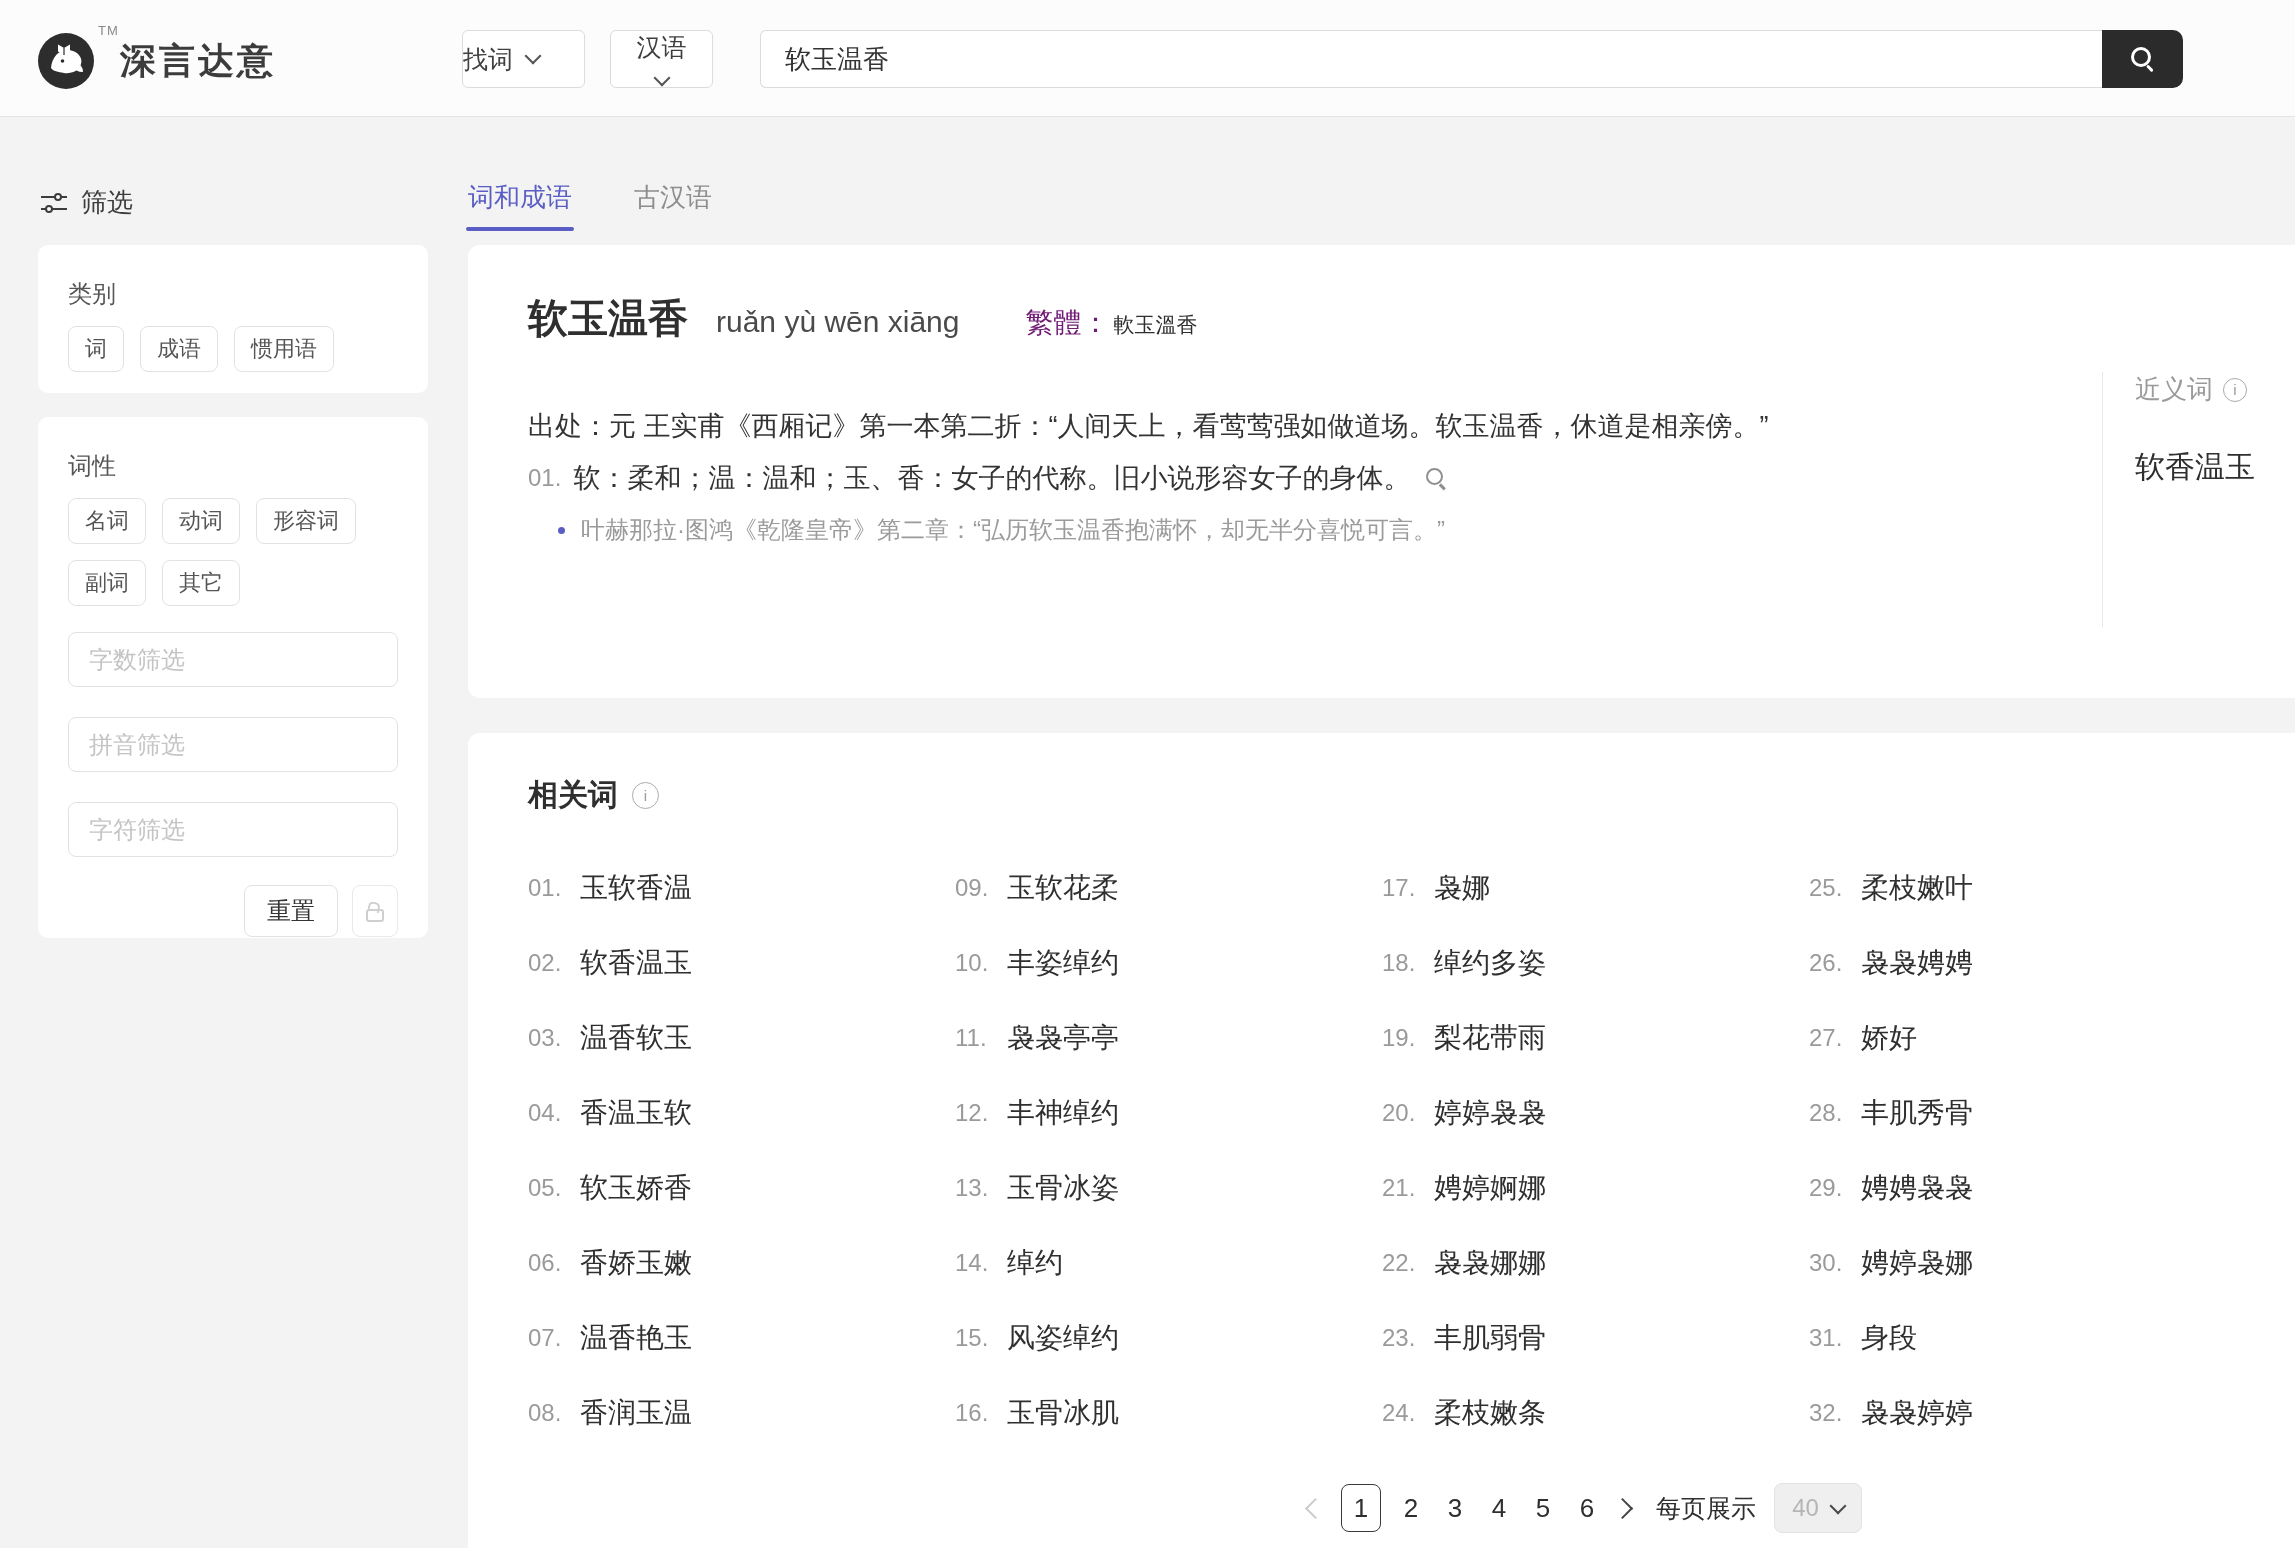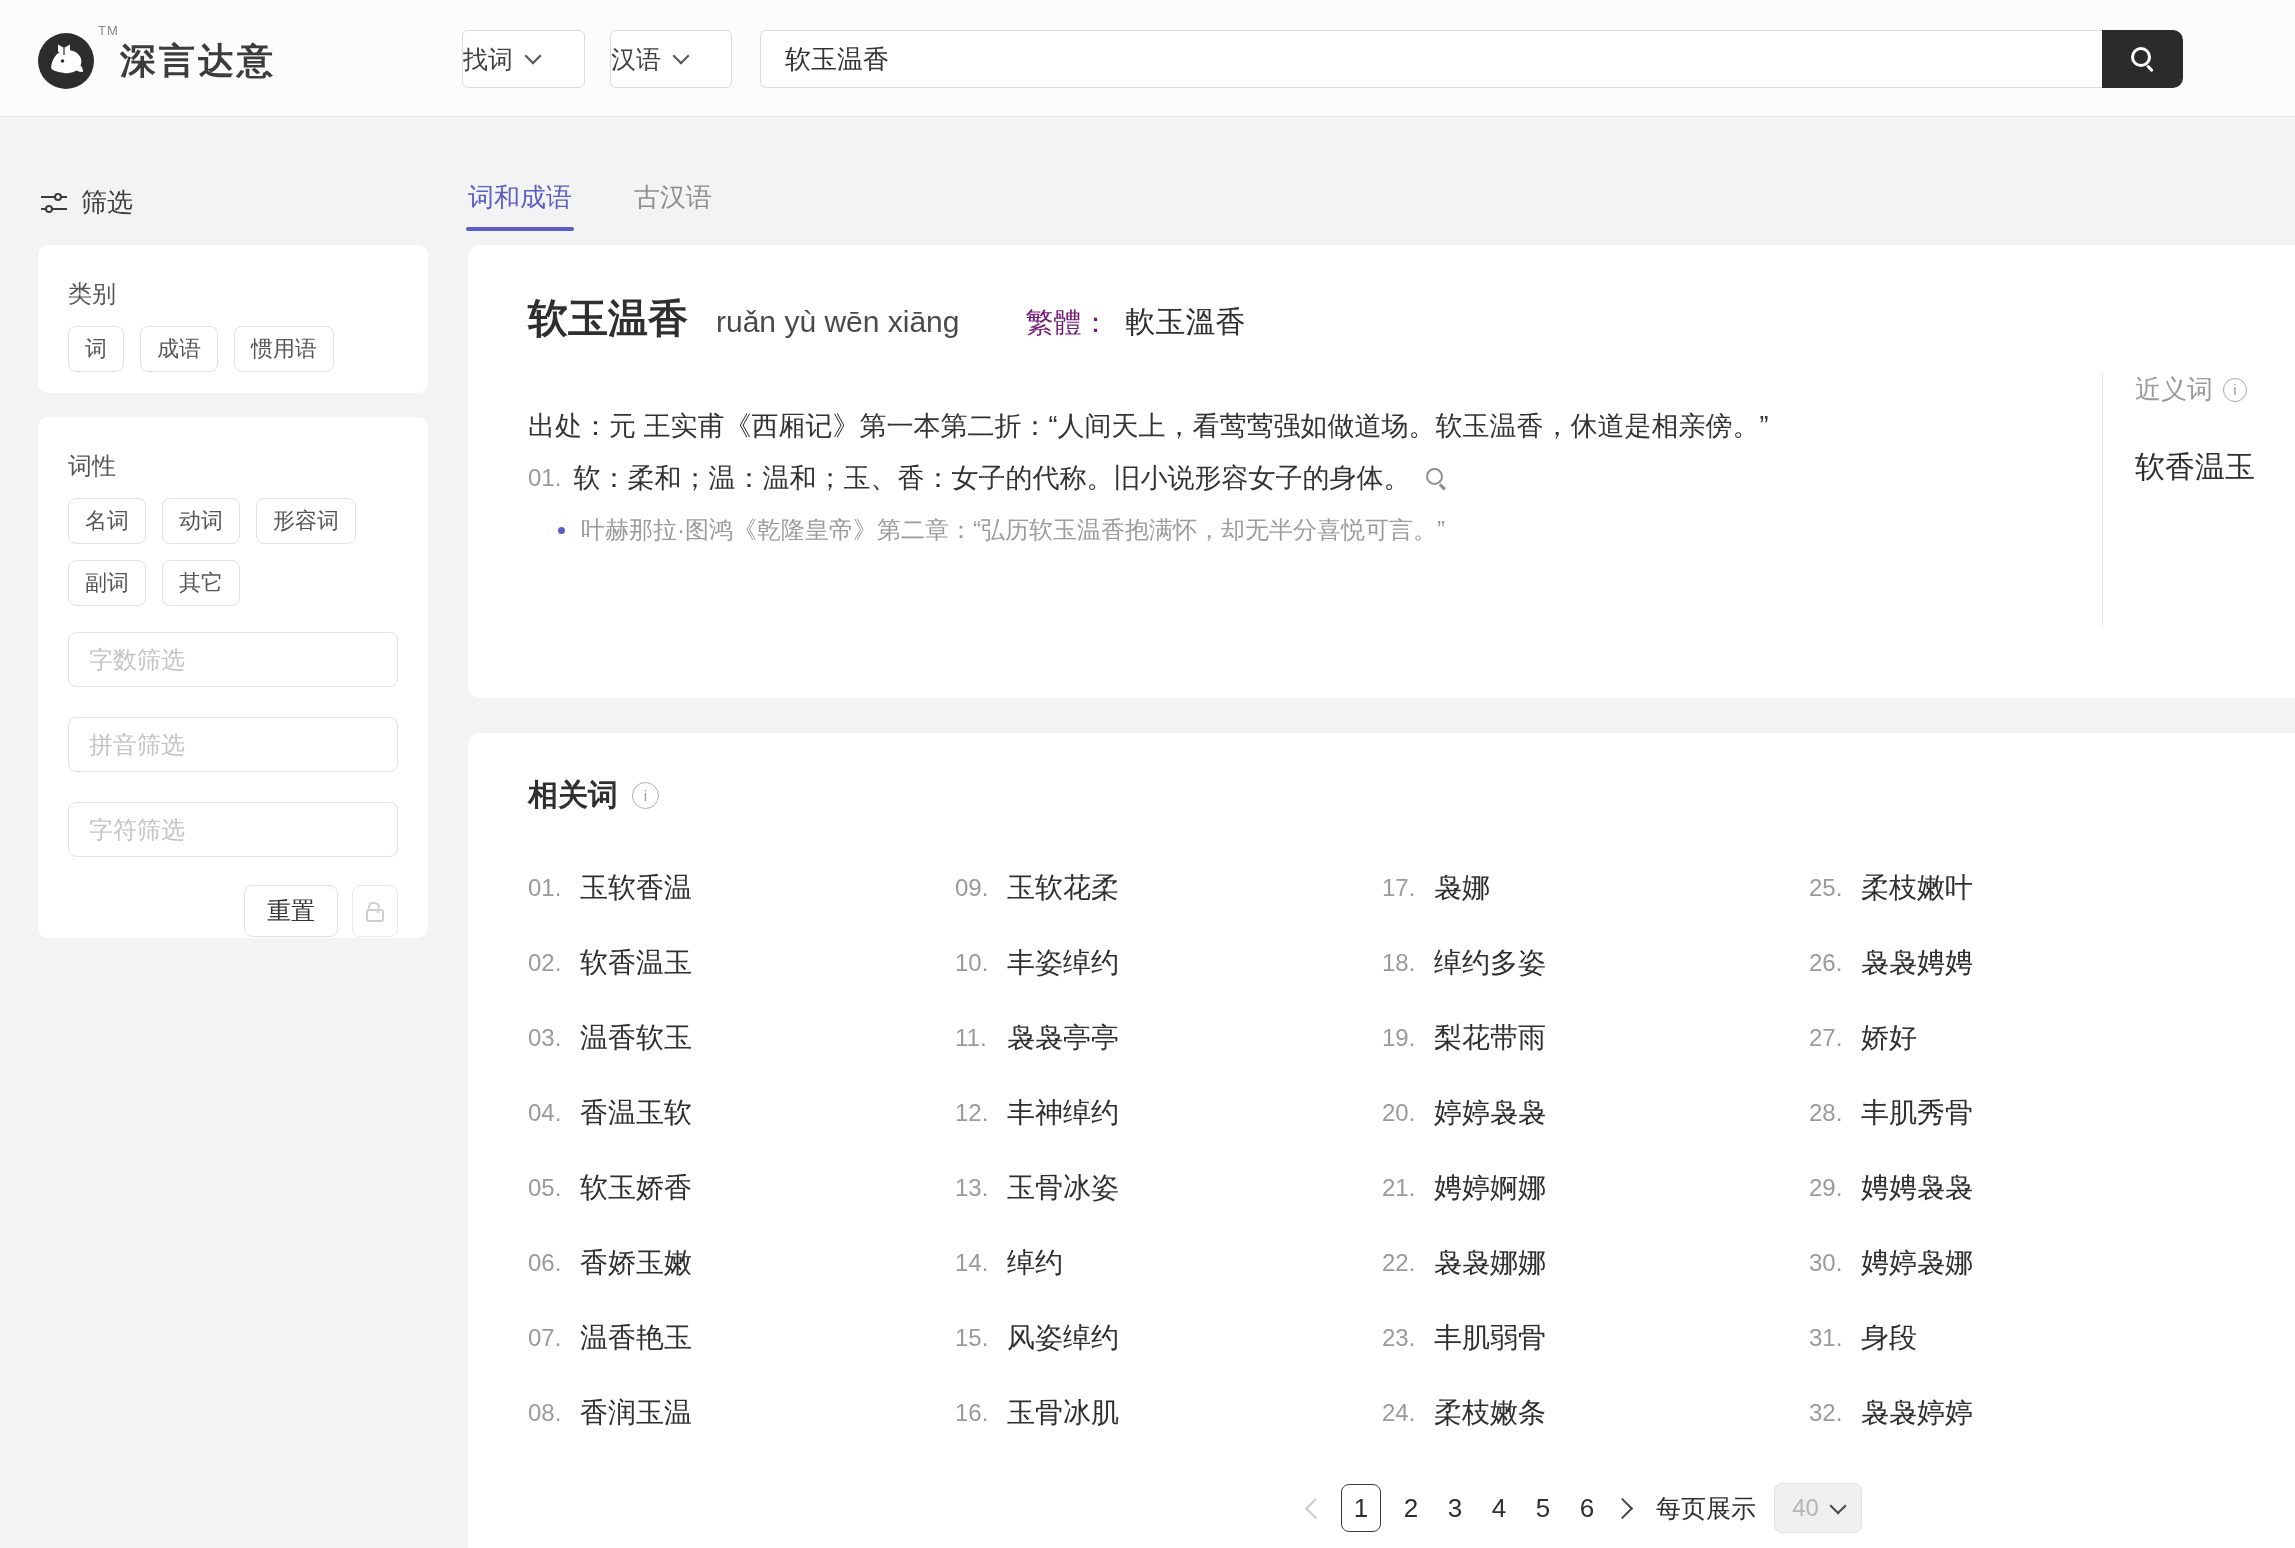--- a/index.html
+++ b/index.html
@@ -11,21 +11,21 @@
           border-bottom:1px solid #e4e4e4;box-sizing:border-box;}
   .logo{position:absolute;left:38px;top:33px;display:flex;align-items:center;cursor:pointer;}
   .logo svg{width:56px;height:56px;display:block;}
   .tm{position:absolute;left:60px;top:-10px;font-size:13px;color:#8a8a8a;letter-spacing:1px;}
   .brand{margin-left:26px;font-size:36px;font-weight:700;color:#3c3c3c;letter-spacing:3px;}
 
   .select{position:absolute;top:30px;height:58px;background:#fff;border:1px solid #dcdcdc;
           border-radius:6px;display:flex;align-items:center;justify-content:flex-start;gap:14px;
           font-size:25px;color:#3f3f3f;cursor:pointer;box-sizing:border-box;}
   .select.mode{left:462px;width:123px;}
-  .select.lang{left:610px;width:122px;}
+  .select.lang{left:610px;width:103px;flex-direction:column;}
   .chev{display:inline-block;width:12px;height:12px;border-right:2px solid #555;border-bottom:2px solid #555;}
   .chev-down{transform:rotate(45deg);}
   .select .chev-down{width:10px;height:10px;margin-top:-6px;}
 
   .search-input{position:absolute;left:760px;top:30px;width:1342px;height:58px;box-sizing:border-box;
           border:1px solid #dcdcdc;border-right:none;border-radius:6px 0 0 6px;padding:0 24px;
           font-size:26px;color:#333;background:#fff;outline:none;font-family:inherit;}
   .search-btn{position:absolute;left:2102px;top:30px;width:81px;height:58px;background:#2b2b2b;border:none;
           border-radius:0 10px 10px 0;cursor:pointer;display:flex;align-items:center;justify-content:center;}
   .mag-white{width:26px;height:26px;position:relative;display:inline-block;}
@@ -61,21 +61,21 @@
   .tab{font-size:26px;color:#8d8d8d;cursor:pointer;position:relative;padding-bottom:16px;}
   .tab.active{color:#5a5ec4;}
   .tab.active::after{content:"";position:absolute;left:-2px;right:-2px;bottom:0;height:4px;background:#5a5ec4;border-radius:2px;}
 
   
   .card-word{left:468px;top:245px;width:1827px;height:453px;border-radius:12px 0 0 12px;padding:46px 0 0 60px;}
   .word-row{display:flex;align-items:baseline;}
   .word-title{font-size:40px;font-weight:700;color:#2f2f2f;}
   .word-pinyin{font-size:30px;color:#4a4a4a;margin-left:28px;}
   .trad-label{font-size:28px;color:#701a75;margin-left:66px;}
-  .trad-value{font-size:30px;color:#2f2f2f;margin-left:16px;}
+  .trad-value{font-size:21px;color:#2f2f2f;margin-left:4px;}
   .word-source{margin-top:62px;font-size:27px;color:#333;width:1540px;}
   .word-def{margin-top:16px;font-size:27px;color:#333;display:flex;align-items:center;}
   .def-no{color:#9a9a9a;font-size:24px;margin-right:12px;}
   .mag-gray{width:22px;height:22px;position:relative;display:inline-block;margin-left:16px;cursor:pointer;flex:none;}
   .mag-gray::before{content:"";position:absolute;left:0;top:1px;width:13px;height:13px;border:2px solid #8f8f8f;border-radius:50%;}
   .mag-gray::after{content:"";position:absolute;left:14px;top:16px;width:7px;height:2.5px;background:#8f8f8f;
         transform:rotate(45deg);transform-origin:left center;}
   .word-example{margin-top:18px;margin-left:30px;font-size:24px;color:#9b9b9b;display:flex;align-items:center;}
   .bullet{width:7px;height:7px;border-radius:50%;background:#5a5ec4;margin-right:16px;flex:none;}
 

